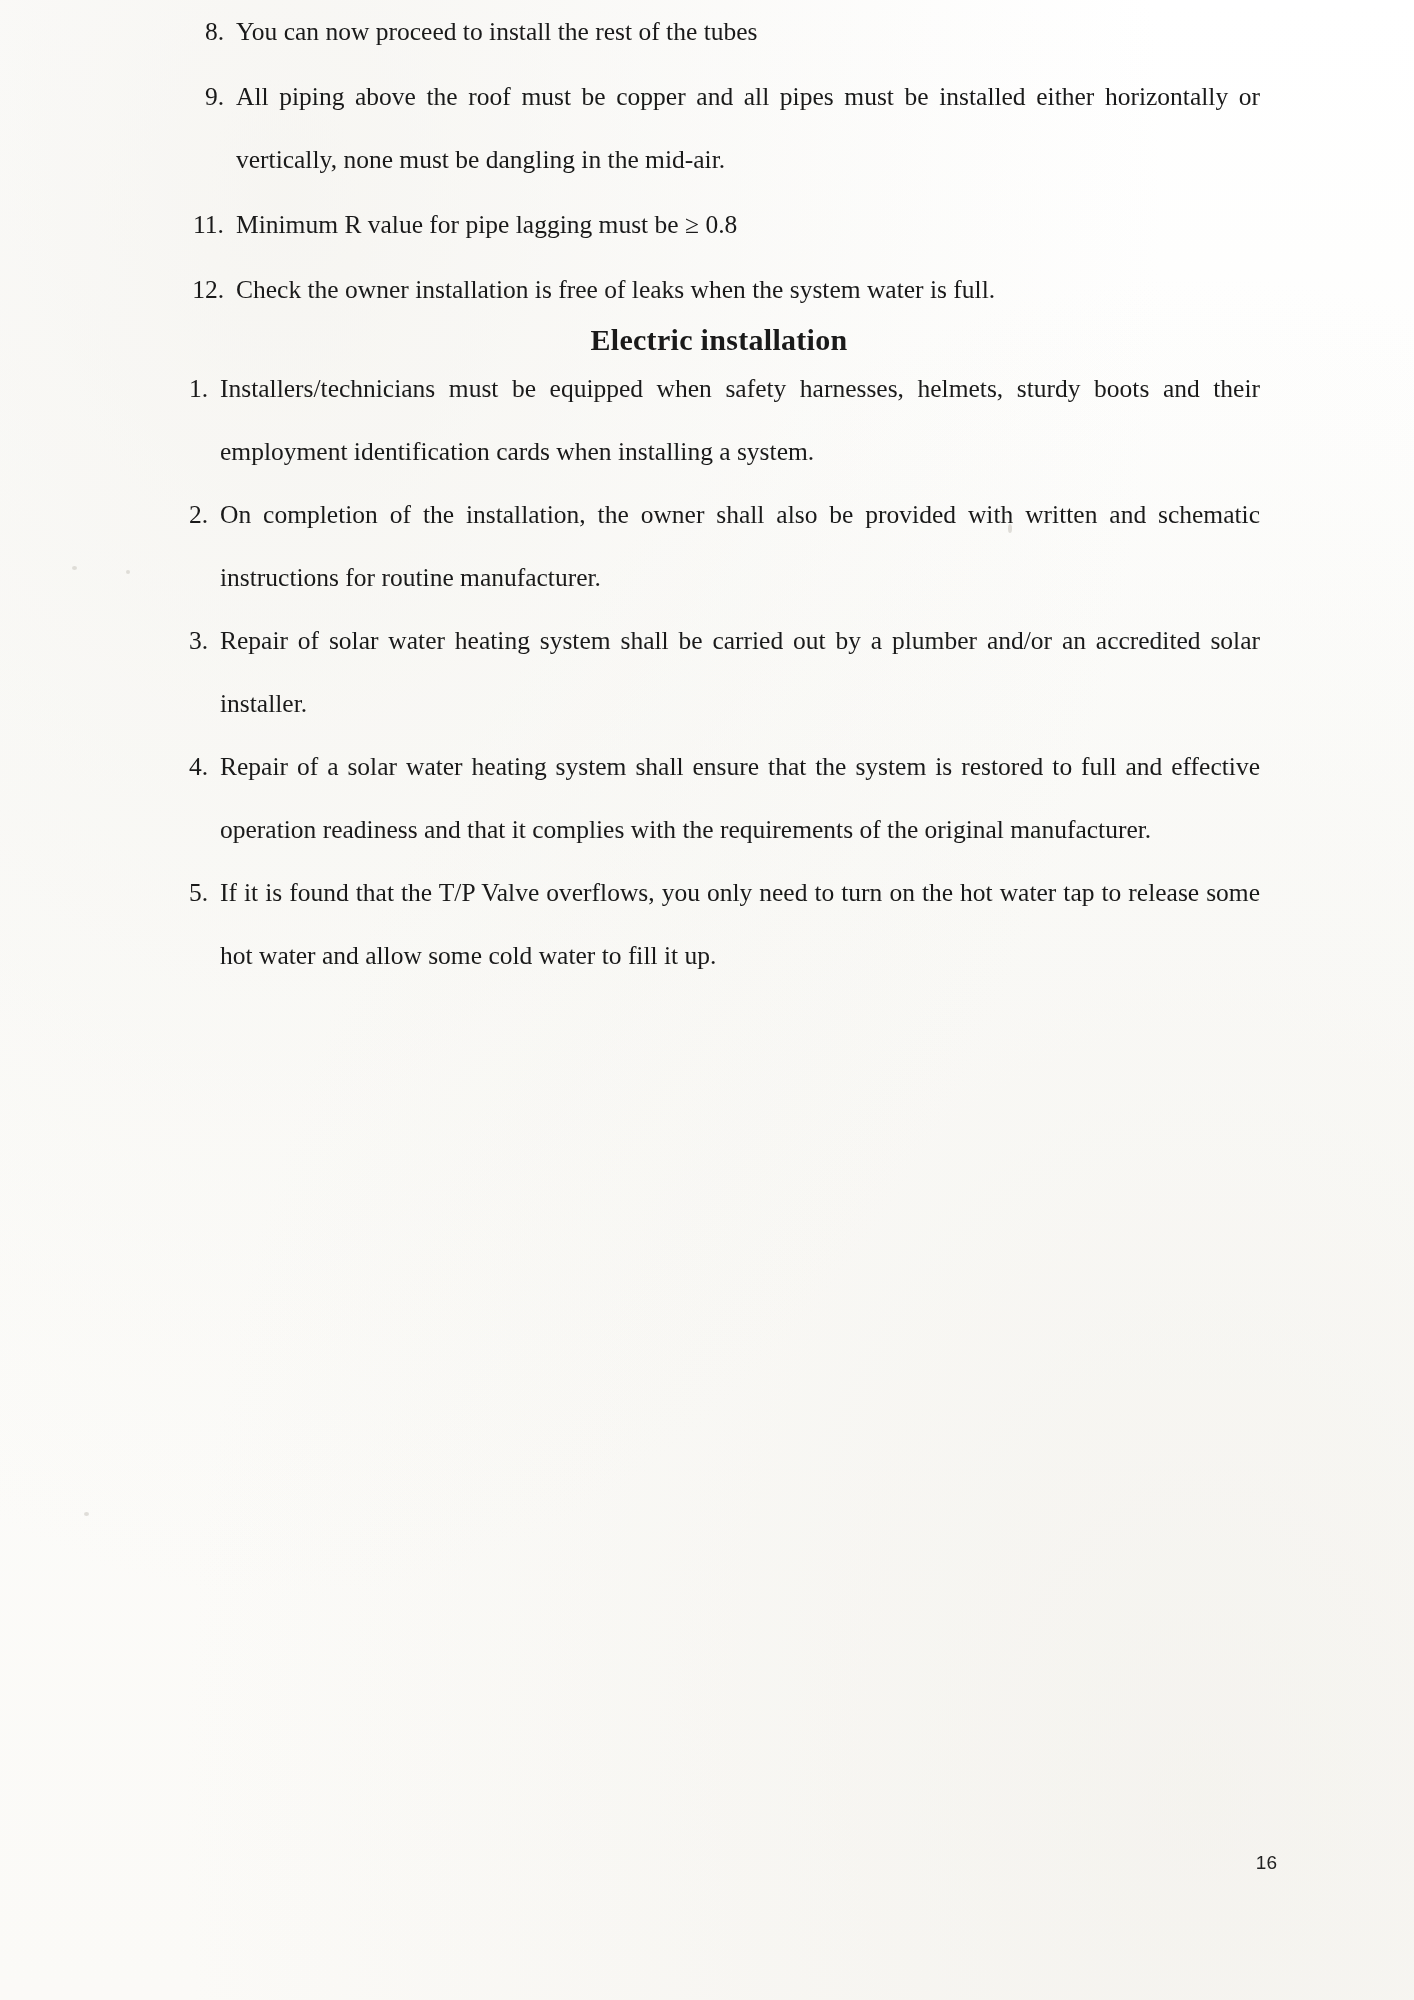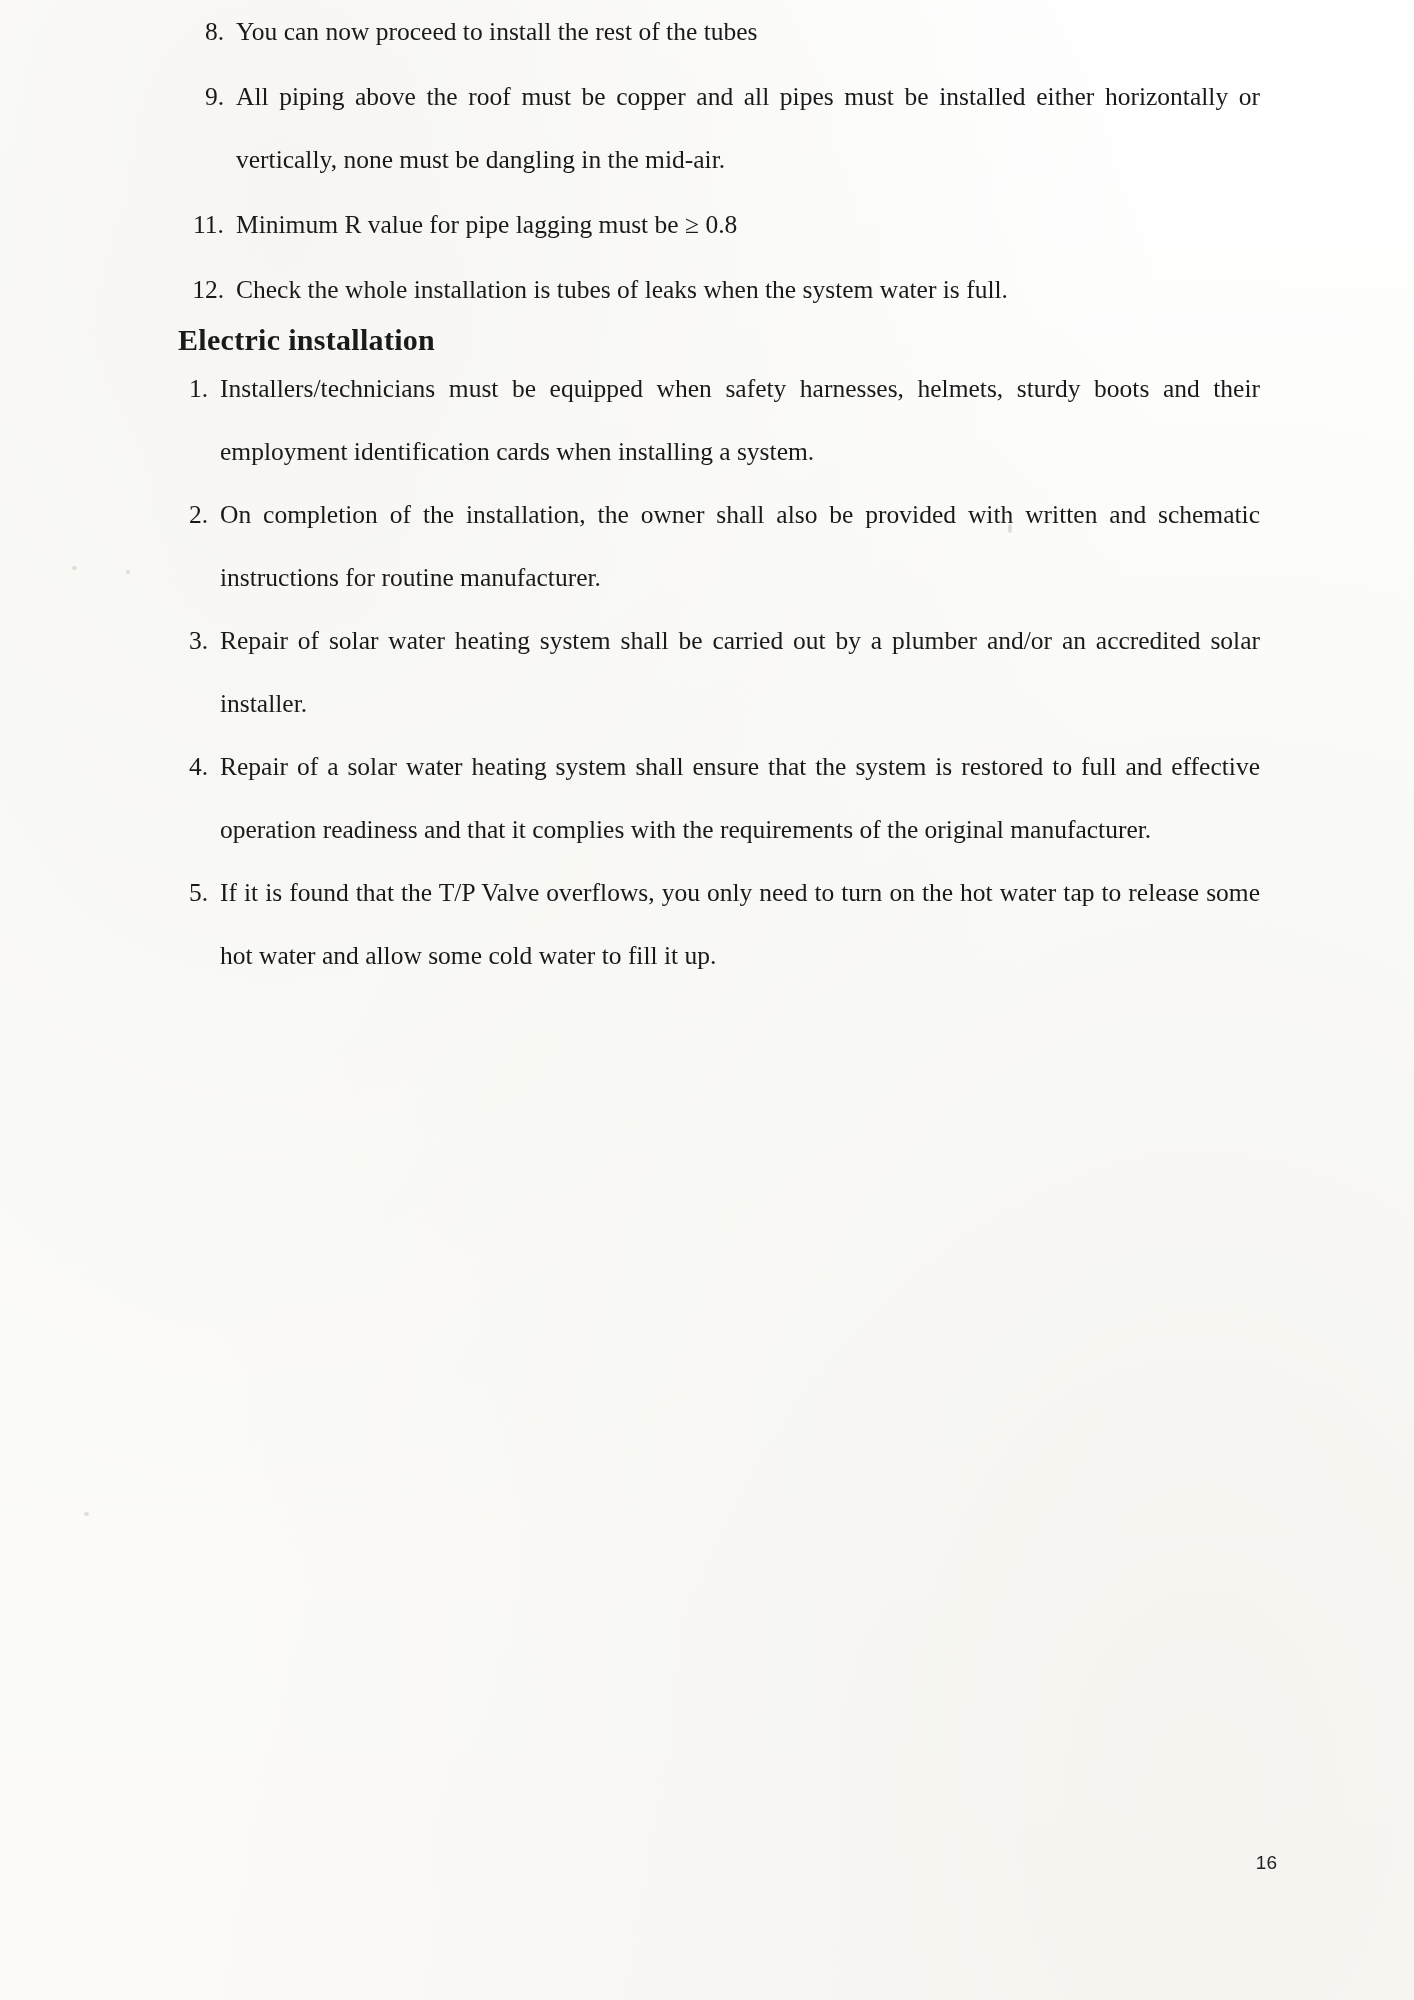--- a/index.html
+++ b/index.html
@@ -67,21 +67,21 @@
   .block-1 { margin-top: 192px; }
   .block-1 li.item { margin-bottom: 2px; }
 
   h2.heading {
     font-family: "Liberation Serif", serif;
     font-weight: bold;
     font-size: 30px;
     letter-spacing: 0.3px;
     margin: 0;
   }
-  .h-electric { margin-top: 100px; margin-left: 0px; }
+  .h-electric { margin-top: 100px; margin-left: 0px; text-align: center; }
   .para {
     font-size: 25.5px;
     line-height: 61px;
     text-align: justify;
     margin-top: 28px;
     width: 1068px;
   }
   .h-safety { margin-top: 88px; margin-left: 2px; }
 
   .block-2 { margin-top: 24px; }
@@ -126,21 +126,21 @@
       <li class="item">
         <span class="num">9.</span>
         <span class="txt">All piping above the roof must be copper and all pipes must be installed either horizontally or vertically, none must be dangling in the mid-air.</span>
       </li>
       <li class="item">
         <span class="num">11.</span>
         <span class="txt">Minimum R value for pipe lagging must be ≥ 0.8</span>
       </li>
       <li class="item">
         <span class="num">12.</span>
-        <span class="txt">Check the whole installation is tubes of leaks when the system water   is full.</span>
+        <span class="txt">Check the owner installation is free of leaks when the system water   is full.</span>
       </li>
     </ol>
 
     <h2 class="heading h-electric">Electric installation</h2>
 
 
 
     <ol class="numlist block-2">
       <li class="item">
         <span class="num">1.</span>

